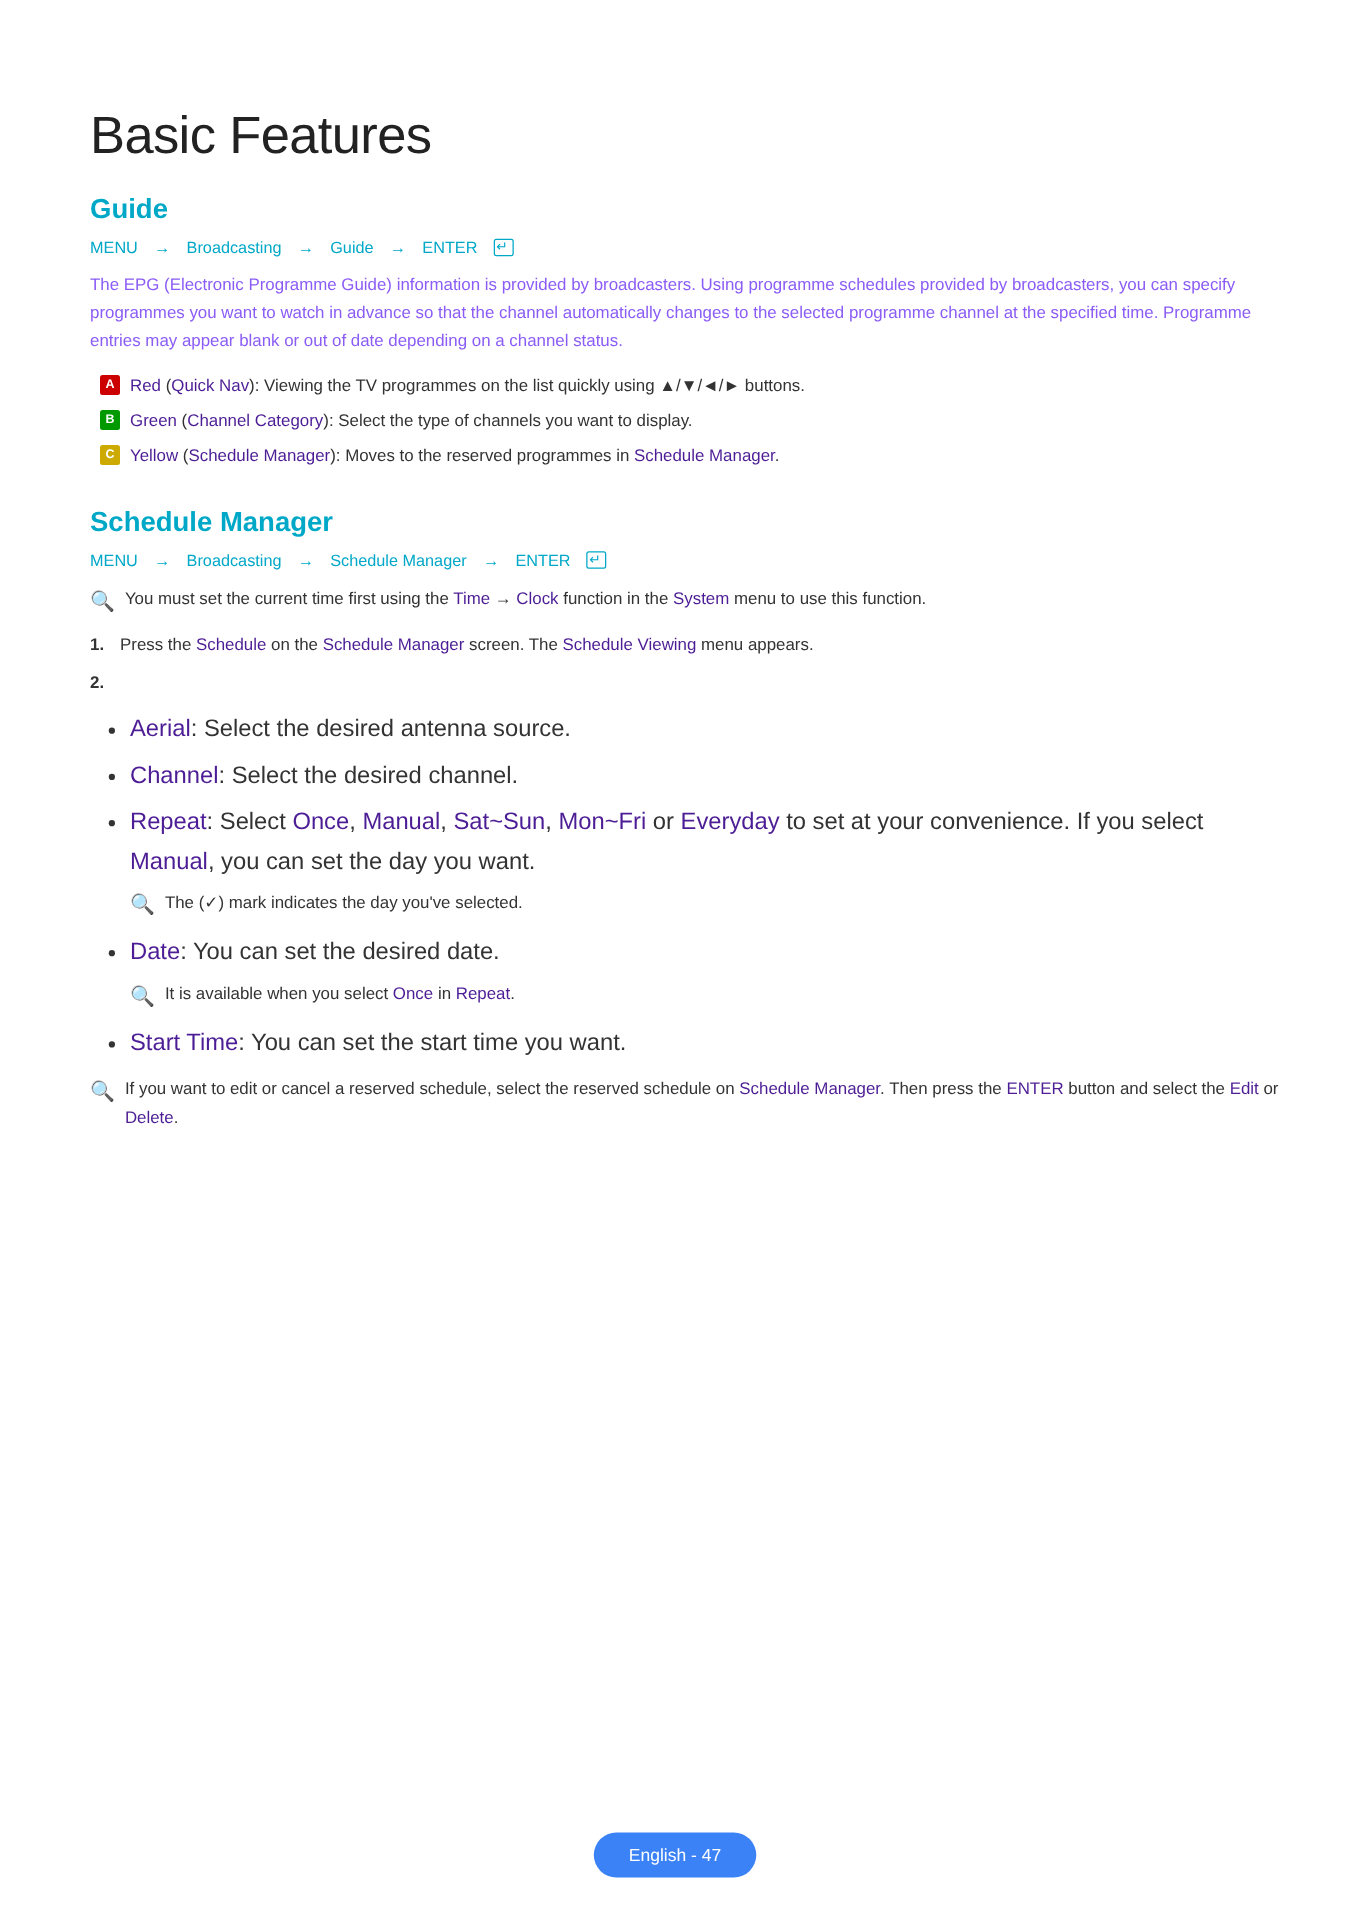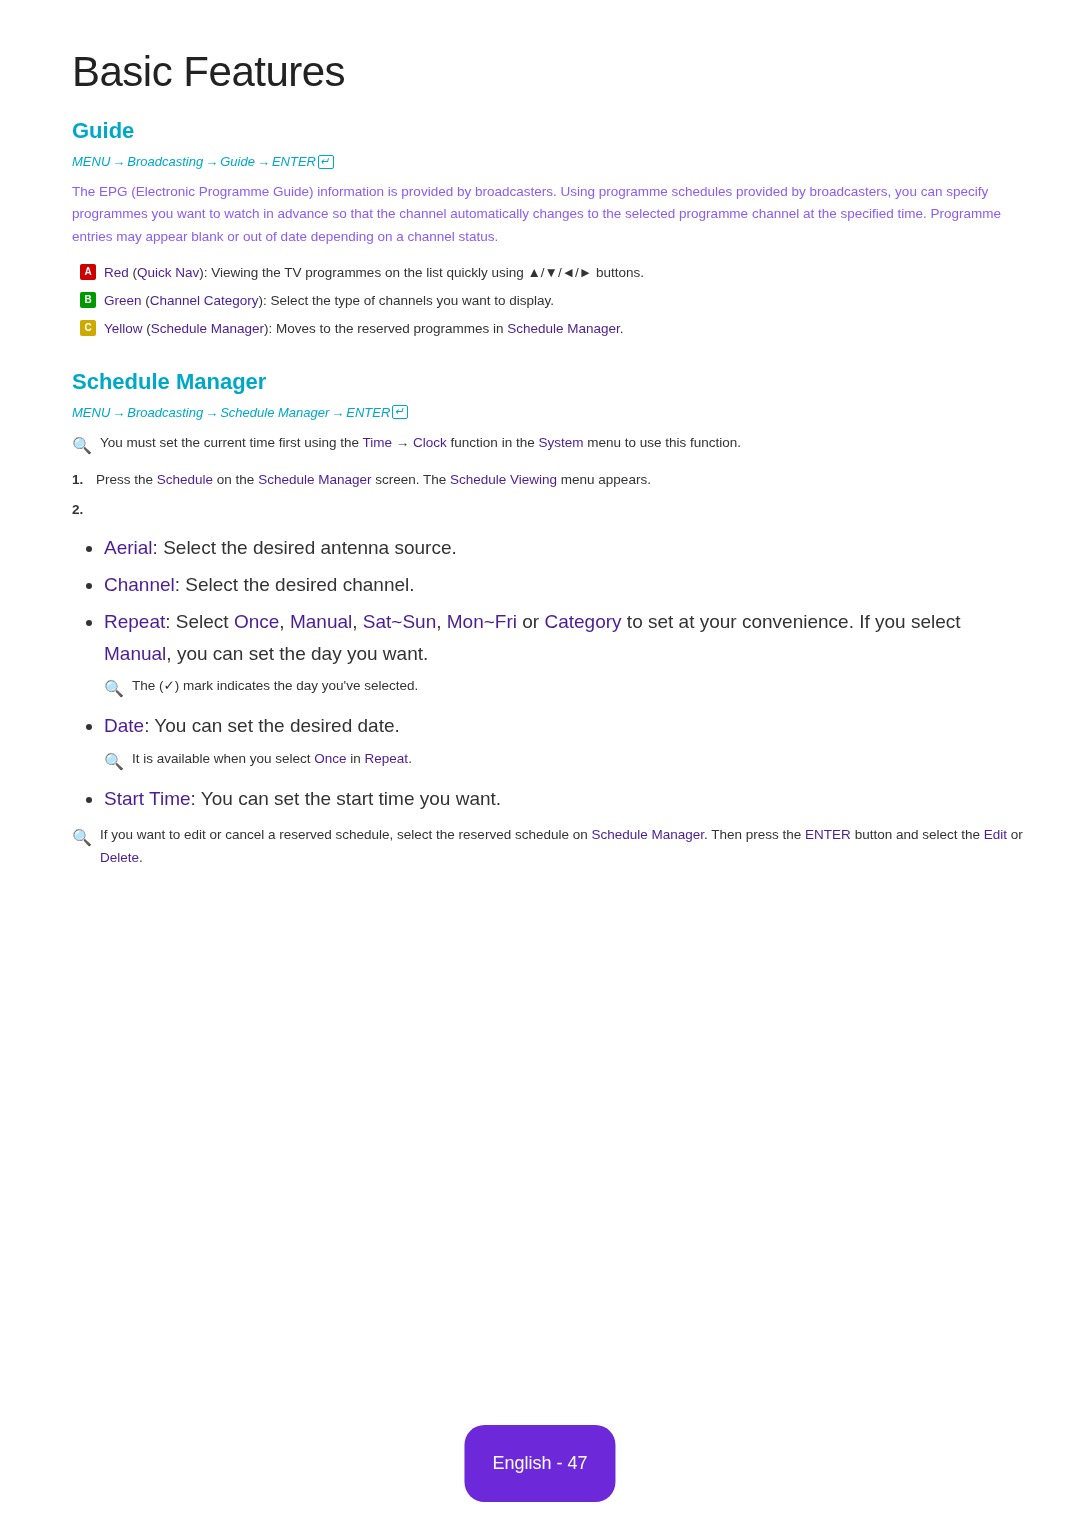--- a/index.html
+++ b/index.html
@@ -10,20 +10,21 @@
       font-size: 14px;
       color: #222222;
       width: 1080px;
       min-height: 1534px;
       position: relative;
     }
 
     .page-container {
       padding: 48px 49px 80px 72px;
       max-width: 1080px;
+      margin-top: 36px;
     }
 
     .page-title {
       font-size: 42px;
       font-weight: 300;
       color: #222222;
       margin-bottom: 22px;
       font-family: Arial, sans-serif;
       letter-spacing: -0.5px;
     }
@@ -34,22 +35,21 @@
       color: #00a8c8;
       margin-bottom: 10px;
     }
 
     .menu-path {
       font-size: 13px;
       color: #00a8c8;
       margin-bottom: 12px;
       display: flex;
       align-items: center;
-      gap: 0;
-      font-style: italic;
+      gap: 11px;
     }
 
     .menu-path span {
       color: #00a8c8;
     }
 
     .enter-icon {
       display: inline-block;
       width: 16px;
       height: 14px;
@@ -183,24 +183,24 @@
       font-size: 13.5px;
       color: #333333;
       line-height: 1.65;
     }
 
     .footer {
       position: absolute;
       bottom: 32px;
       left: 50%;
       transform: translateX(-50%);
-      background: #6d28d9;
+      background: #3b82f6;
       color: white;
-      font-size: 18px;
-      padding: 28px 28px;
+      font-size: 14px;
+      padding: 10px 28px;
       border-radius: 20px;
       white-space: nowrap;
     }
 
     .arrow-sep {
       color: #00a8c8;
       margin: 0 2px;
     }
   </style>
 </head>
@@ -286,21 +286,21 @@
     </ol>
 
     <ul class="sub-bullet-list">
       <li>
         <span class="link">Aerial</span>: Select the desired antenna source.
       </li>
       <li>
         <span class="link">Channel</span>: Select the desired channel.
       </li>
       <li>
-        <span class="link">Repeat</span>: Select <span class="link">Once</span>, <span class="link">Manual</span>, <span class="link">Sat~Sun</span>, <span class="link">Mon~Fri</span> or <span class="link">Category</span> to set at your convenience. If you select <span class="link">Manual</span>, you can set the day you want.
+        <span class="link">Repeat</span>: Select <span class="link">Once</span>, <span class="link">Manual</span>, <span class="link">Sat~Sun</span>, <span class="link">Mon~Fri</span> or <span class="link">Everyday</span> to set at your convenience. If you select <span class="link">Manual</span>, you can set the day you want.
       </li>
     </ul>
 
     <div class="sub-note">
       <span class="note-icon">🔍</span>
       <span>The (✓) mark indicates the day you've selected.</span>
     </div>
 
     <ul class="sub-bullet-list">
       <li>

